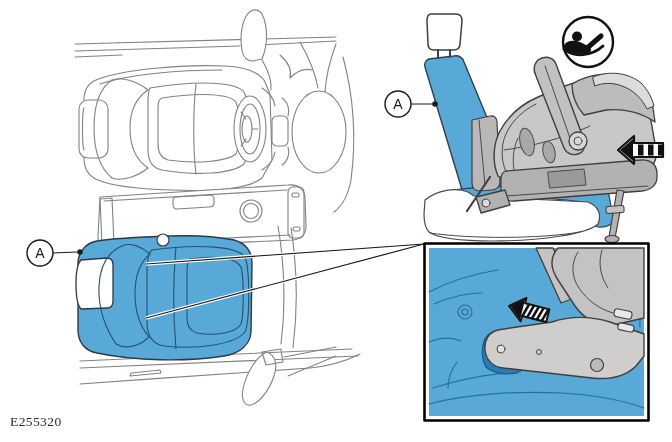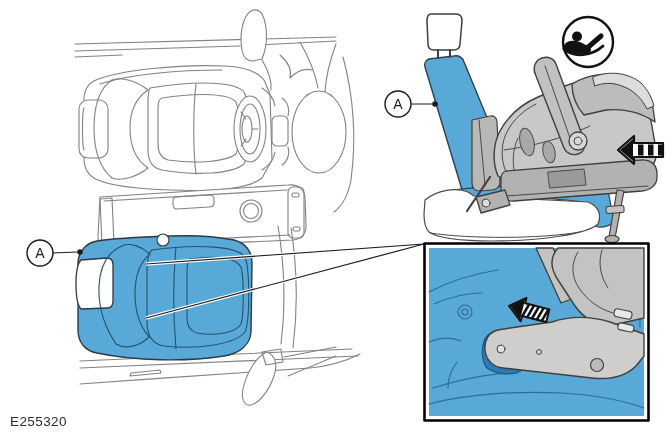--- a/index.html
+++ b/index.html
@@ -1,20 +1,20 @@
 <!DOCTYPE html>
 <html><head>
 <meta charset="utf-8">
 <style>
   html,body{margin:0;padding:0;background:#ffffff;}
   .canvas{position:relative;width:672px;height:442px;background:#ffffff;overflow:hidden;
           font-family:"Liberation Sans",sans-serif;}
   .canvas svg{position:absolute;left:0;top:0;}
   .ref-code{position:absolute;left:10px;top:414px;font-size:13.5px;color:#2b2b2b;
-            letter-spacing:0.4px;font-family:Liberation Sans, sans-serif;}
+            letter-spacing:0.4px;font-family:Liberation Serif, serif;}
   svg text{font-family:"Liberation Sans",sans-serif;}
 </style>
 </head>
 <body>
 
 <div class="canvas">
 <svg width="672" height="442" viewBox="0 0 672 442">
 
   <g fill="none" stroke="#828282" stroke-width="1.1" stroke-linecap="round" stroke-linejoin="round">
 

